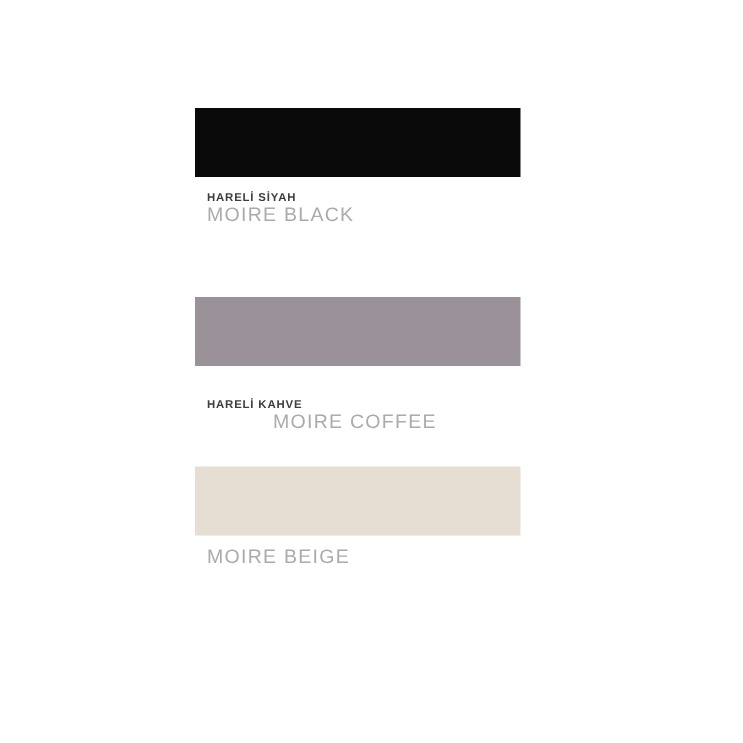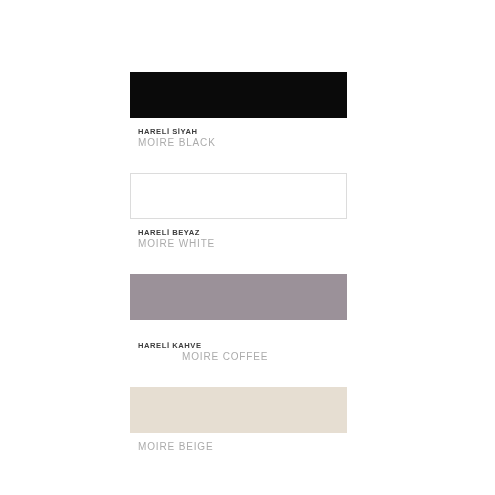--- a/index.html
+++ b/index.html
@@ -56,21 +56,21 @@
     font-size: 7.6px;
     font-weight: bold;
     color: #3d3d3d;
     letter-spacing: 0.55px;
     line-height: 11px;
     text-transform: uppercase;
     white-space: nowrap;
   }
 
   .caption-secondary {
-    font-size: 10px;
+    font-size: 13px;
     font-weight: normal;
     color: #ababab;
     letter-spacing: 0.85px;
     line-height: 11px;
     text-transform: uppercase;
     white-space: nowrap;
   }
 
   .spacer-gap {
     height: 25px;
@@ -85,27 +85,20 @@
     <div class="swatch-entry">
       <div class="swatch-chip" style="background: rgb(10, 10, 10);"></div>
       <div class="swatch-caption">
         <div class="caption-primary" style="color: rgb(61, 61, 61);">HARELİ SİYAH</div>
         <div class="caption-secondary" style="color: rgb(171, 171, 171);">MOIRE BLACK</div>
       </div>
     </div>
 
     <div class="spacer-gap"></div>
 
-    <div class="swatch-entry">
-      <div class="swatch-chip bordered" style="background: rgb(255, 255, 255); border: 1px solid rgb(220, 220, 220);"></div>
-      <div class="swatch-caption">
-        <div class="caption-primary" style="color: rgb(61, 61, 61);">HARELİ BEYAZ</div>
-        <div class="caption-secondary" style="color: rgb(171, 171, 171);">MOIRE WHITE</div>
-      </div>
-    </div>
 
     <div class="spacer-gap"></div>
 
     <div class="swatch-entry">
       <div class="swatch-chip" style="background: rgb(155, 145, 153);"></div>
       <div class="swatch-caption">
         <div class="caption-primary" style="color: rgb(61, 61, 61); margin-top: 12px;">HARELİ KAHVE</div>
         <div class="caption-secondary" style="color: rgb(171, 171, 171); margin-left: 44px;">MOIRE COFFEE</div>
       </div>
     </div>

